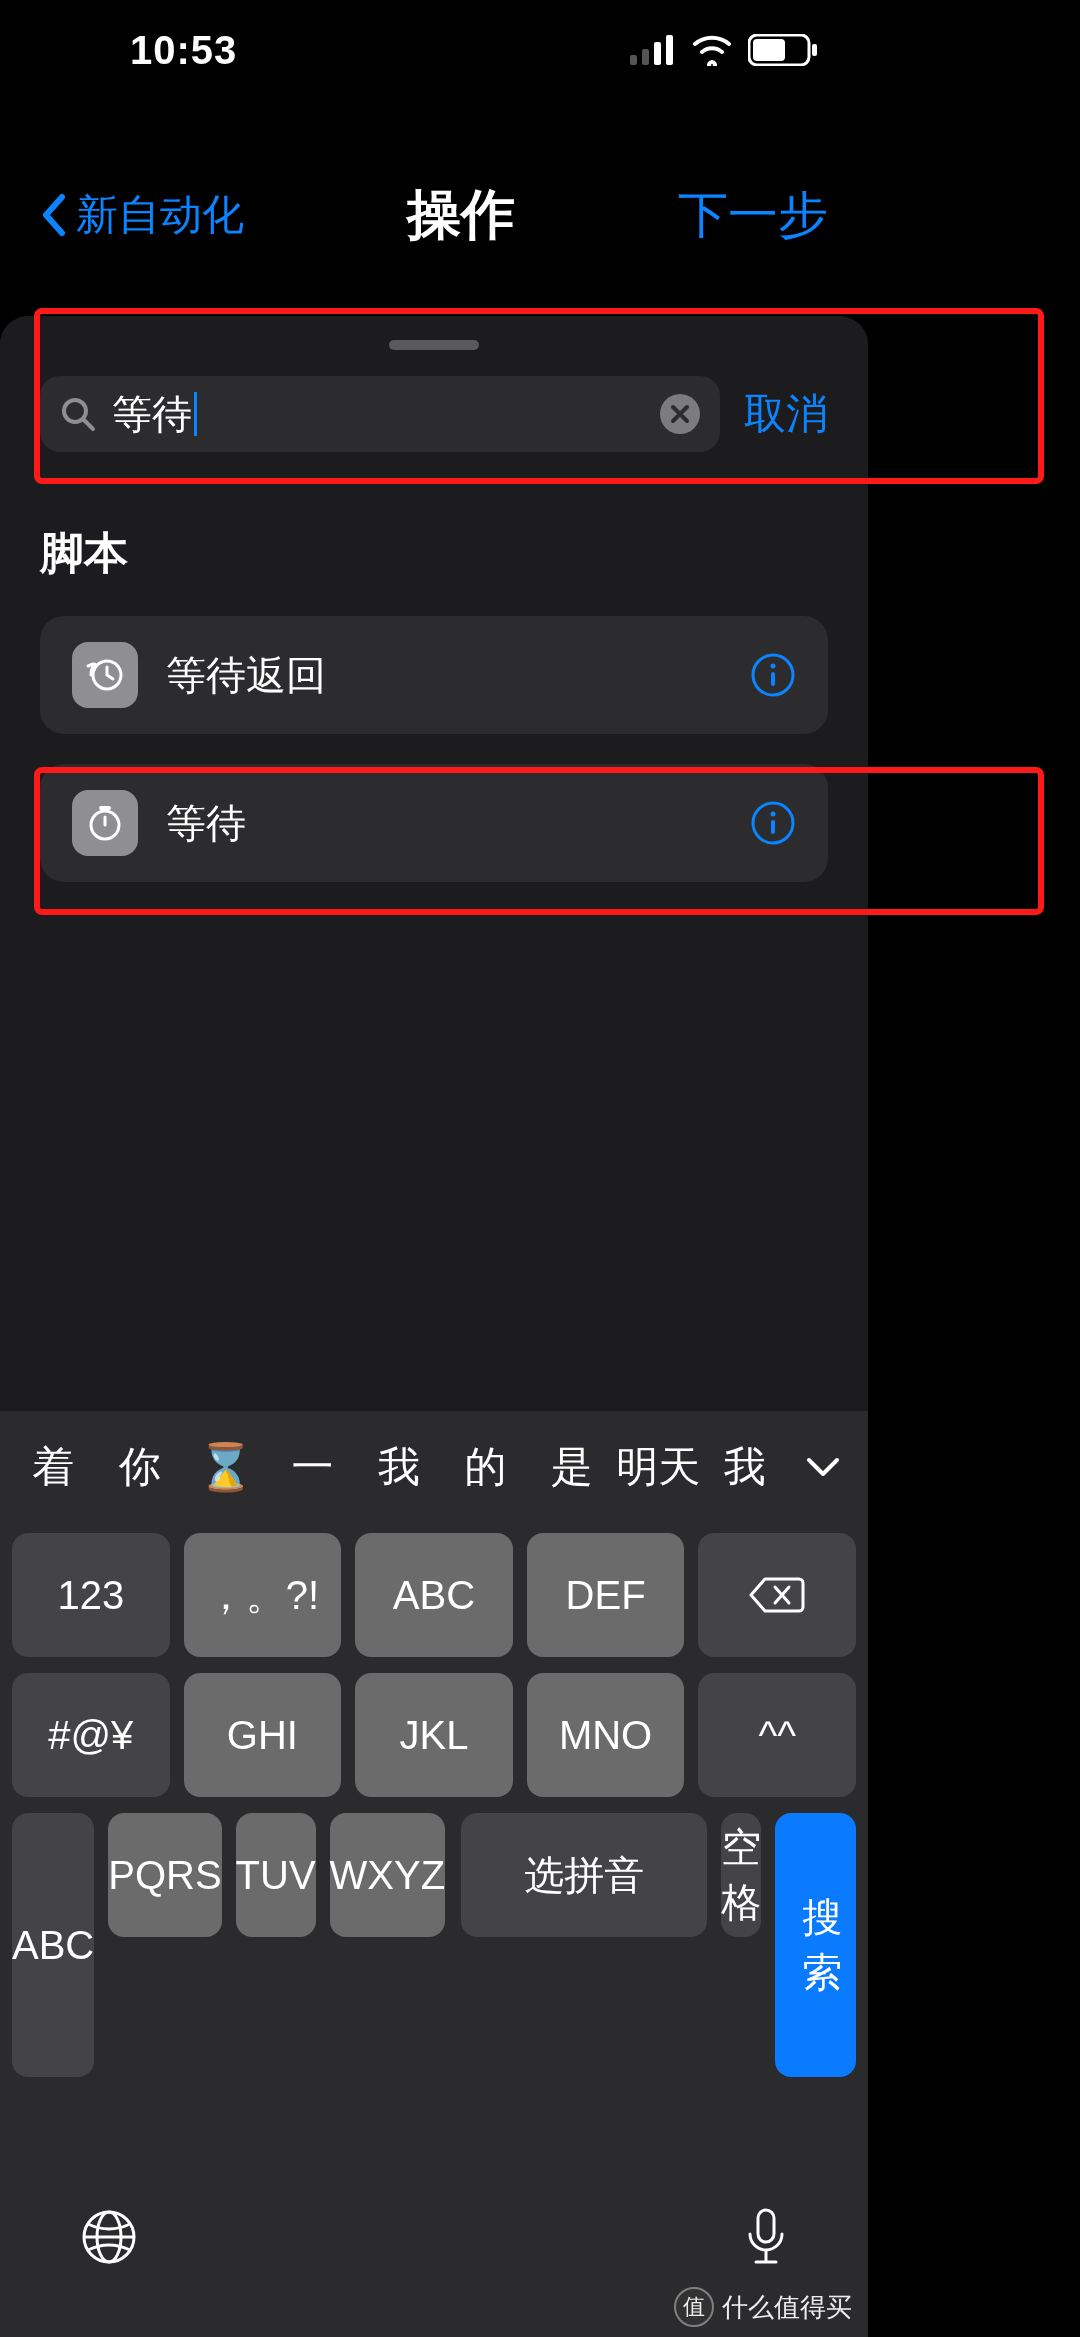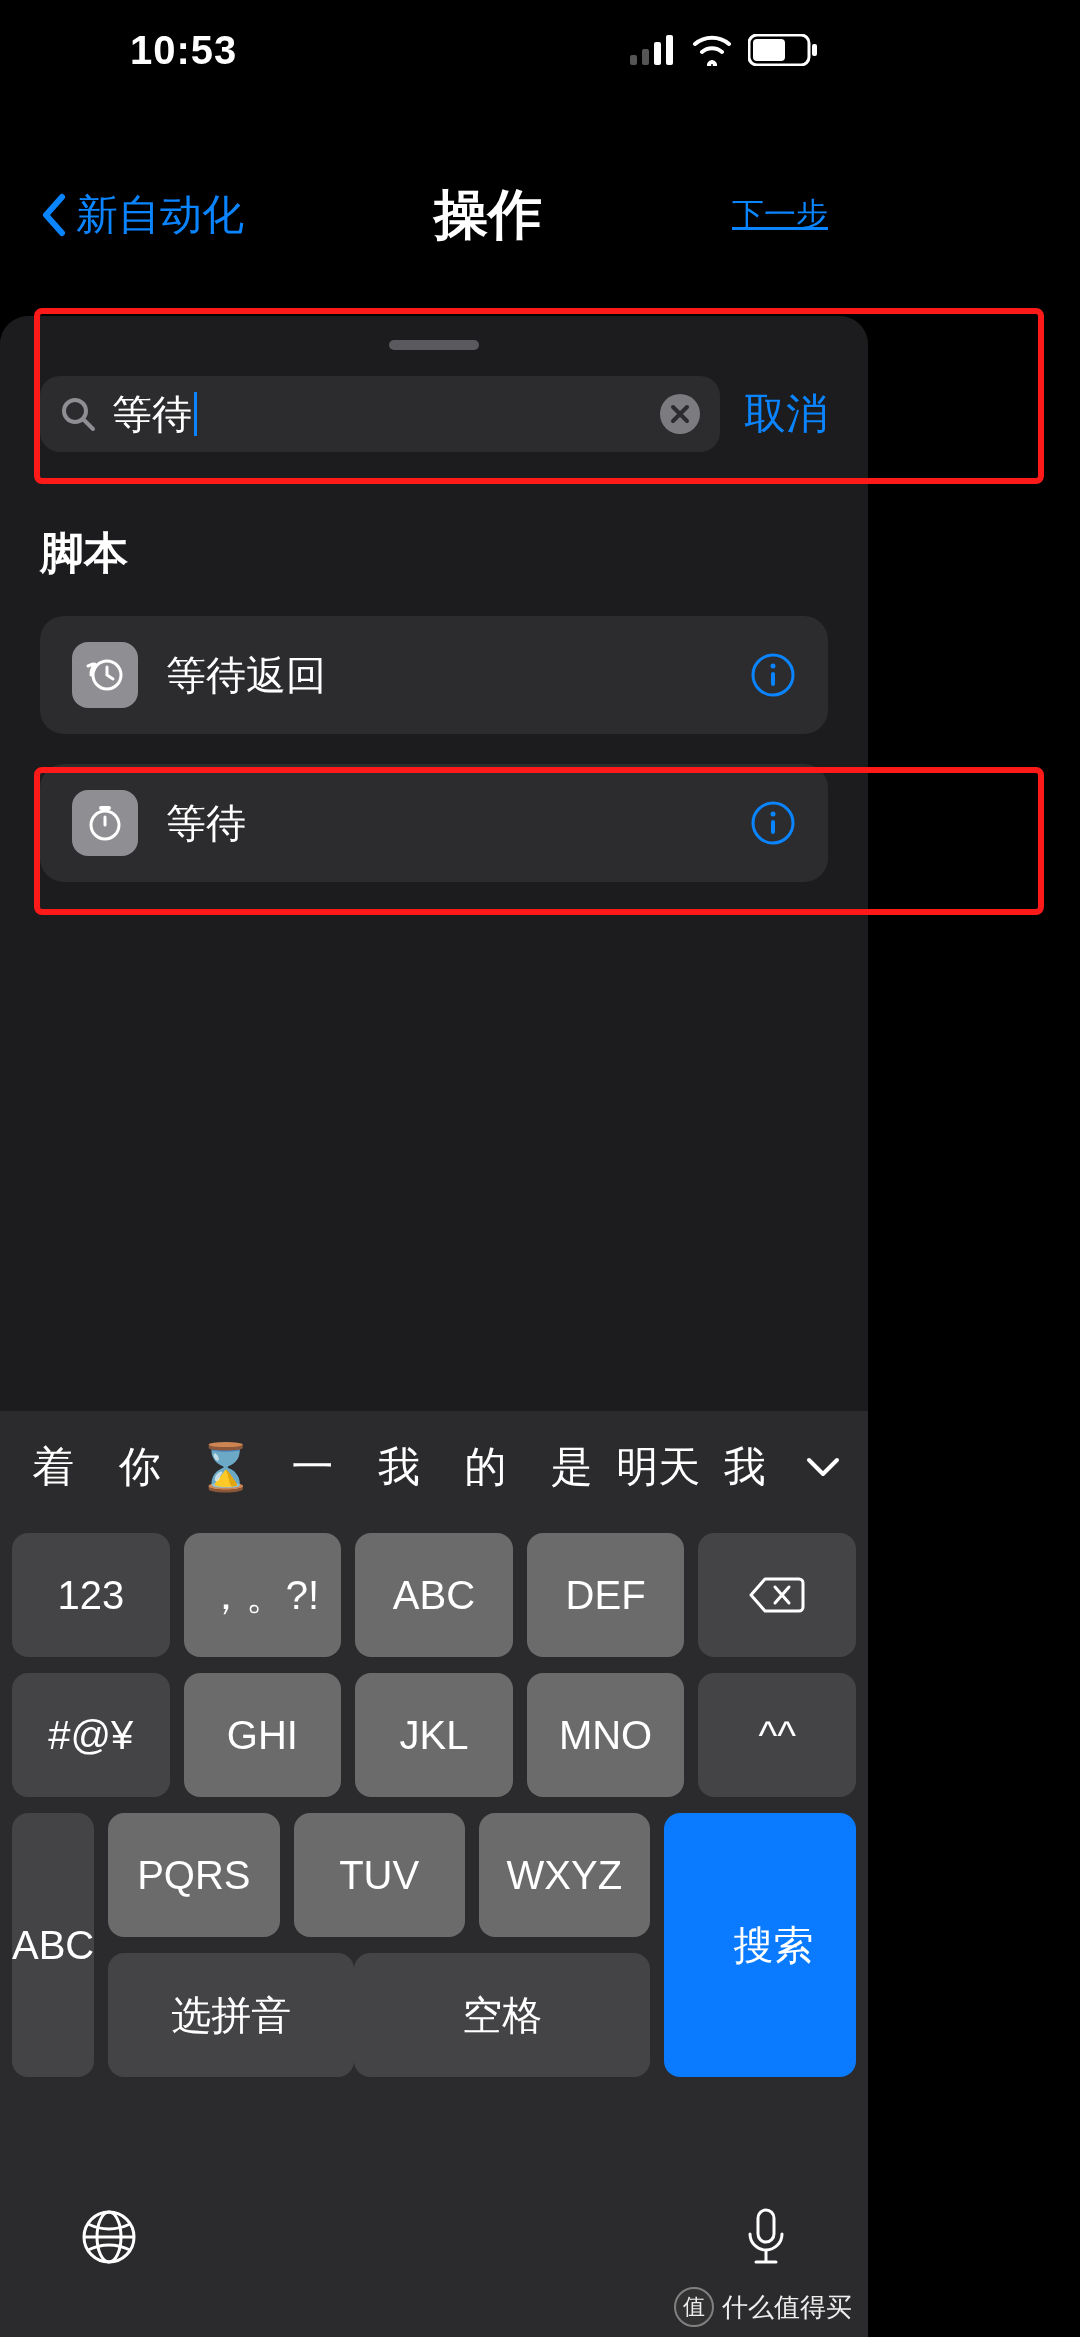--- a/index.html
+++ b/index.html
@@ -6,21 +6,21 @@
   html,body{width:1080px;height:2337px;background:#000;overflow:hidden;}
   .screen{position:relative;width:868px;height:2337px;background:#000;color:#fff;}
   
   .status-bar{position:absolute;top:0;left:0;right:0;height:100px;display:flex;align-items:center;justify-content:space-between;padding:0 50px 0 60px;}
   .status-time{font-size:40px;font-weight:600;letter-spacing:1px;margin-left:70px;}
   .status-right{display:flex;align-items:center;gap:14px;}
   
   .nav-bar{position:absolute;top:165px;left:0;right:0;height:100px;display:flex;align-items:center;justify-content:space-between;padding:0 40px;gap:12px;}
   .nav-back{display:flex;align-items:center;gap:8px;color:#0a84ff;font-size:42px;}
   .nav-title{font-size:54px;font-weight:600;color:#fff;}
-  .nav-next{color:#0a84ff;font-size:32px;text-decoration:underline;}
+  .nav-next{color:#0a84ff;font-size:50px;}
   
   .sheet{position:absolute;top:316px;left:0;right:0;bottom:0;background:#1c1c1e;border-radius:28px 28px 0 0;}
   .grabber{position:absolute;top:24px;left:50%;transform:translateX(-50%);width:90px;height:10px;border-radius:6px;background:#5a5a5e;}
   .search-row{position:absolute;top:58px;left:40px;right:40px;height:80px;display:flex;align-items:center;gap:24px;}
   .search-field{flex:1;height:76px;background:#2c2c2e;border-radius:20px;display:flex;align-items:center;padding:0 20px;gap:16px;}
   .search-text{font-size:40px;color:#fff;display:flex;align-items:center;}
   .caret{display:inline-block;width:3px;height:44px;background:#0a84ff;margin-left:2px;}
   .clear-btn{width:40px;height:40px;border-radius:50%;background:#7c7c80;display:flex;align-items:center;justify-content:center;flex:0 0 auto;}
   .cancel-btn{color:#0a84ff;font-size:42px;flex:0 0 auto;}
   .section-title{position:absolute;top:208px;left:40px;font-size:44px;font-weight:700;color:#fff;}
@@ -39,24 +39,24 @@
   .cand-item{flex:1;text-align:center;font-size:42px;color:#fff;}
   .cand-item.emoji{font-size:46px;}
   .cand-chevron{width:70px;display:flex;align-items:center;justify-content:center;}
   .keys{padding:10px 12px 0 12px;}
   .krow{display:flex;gap:14px;margin-bottom:16px;}
   .key{background:#6b6b6b;border-radius:16px;display:flex;align-items:center;justify-content:center;font-size:40px;color:#fff;height:124px;}
   .key.dark{background:#444446;}
   .key.blue{background:#0a7aff;}
   .krow1 .key{flex:1;}
   .krow2 .key{flex:1;}
-  .krow3-right{flex:1;display:flex;flex-direction:column;gap:16px;}
+  .krow3-right{flex:1;display:flex;flex-direction:row;gap:16px;}
   .krow3-top{display:flex;gap:14px;}
   .krow3-top .key{flex:1;}
-  .krow3-bot{display:flex;text-align:center;}
+  .krow3-bot{display:flex;gap:14px;text-align:center;}
   .k-pinyin{width:246px;}
   .k-space{flex:1;}
   .k-search{width:192px;height:264px;padding-left:27px;}
   .kb-bottom{position:absolute;left:0;right:0;bottom:0;height:170px;display:flex;align-items:center;justify-content:space-between;padding:0 80px 30px 80px;}
   
   .wm{position:absolute;right:16px;bottom:10px;display:flex;align-items:center;gap:8px;color:#fff;font-size:26px;opacity:.92;}
   .wm-badge{width:40px;height:40px;border-radius:50%;background:#333;border:2px solid #888;display:flex;align-items:center;justify-content:center;font-size:22px;}
 </style>
 </head>
 <body>

